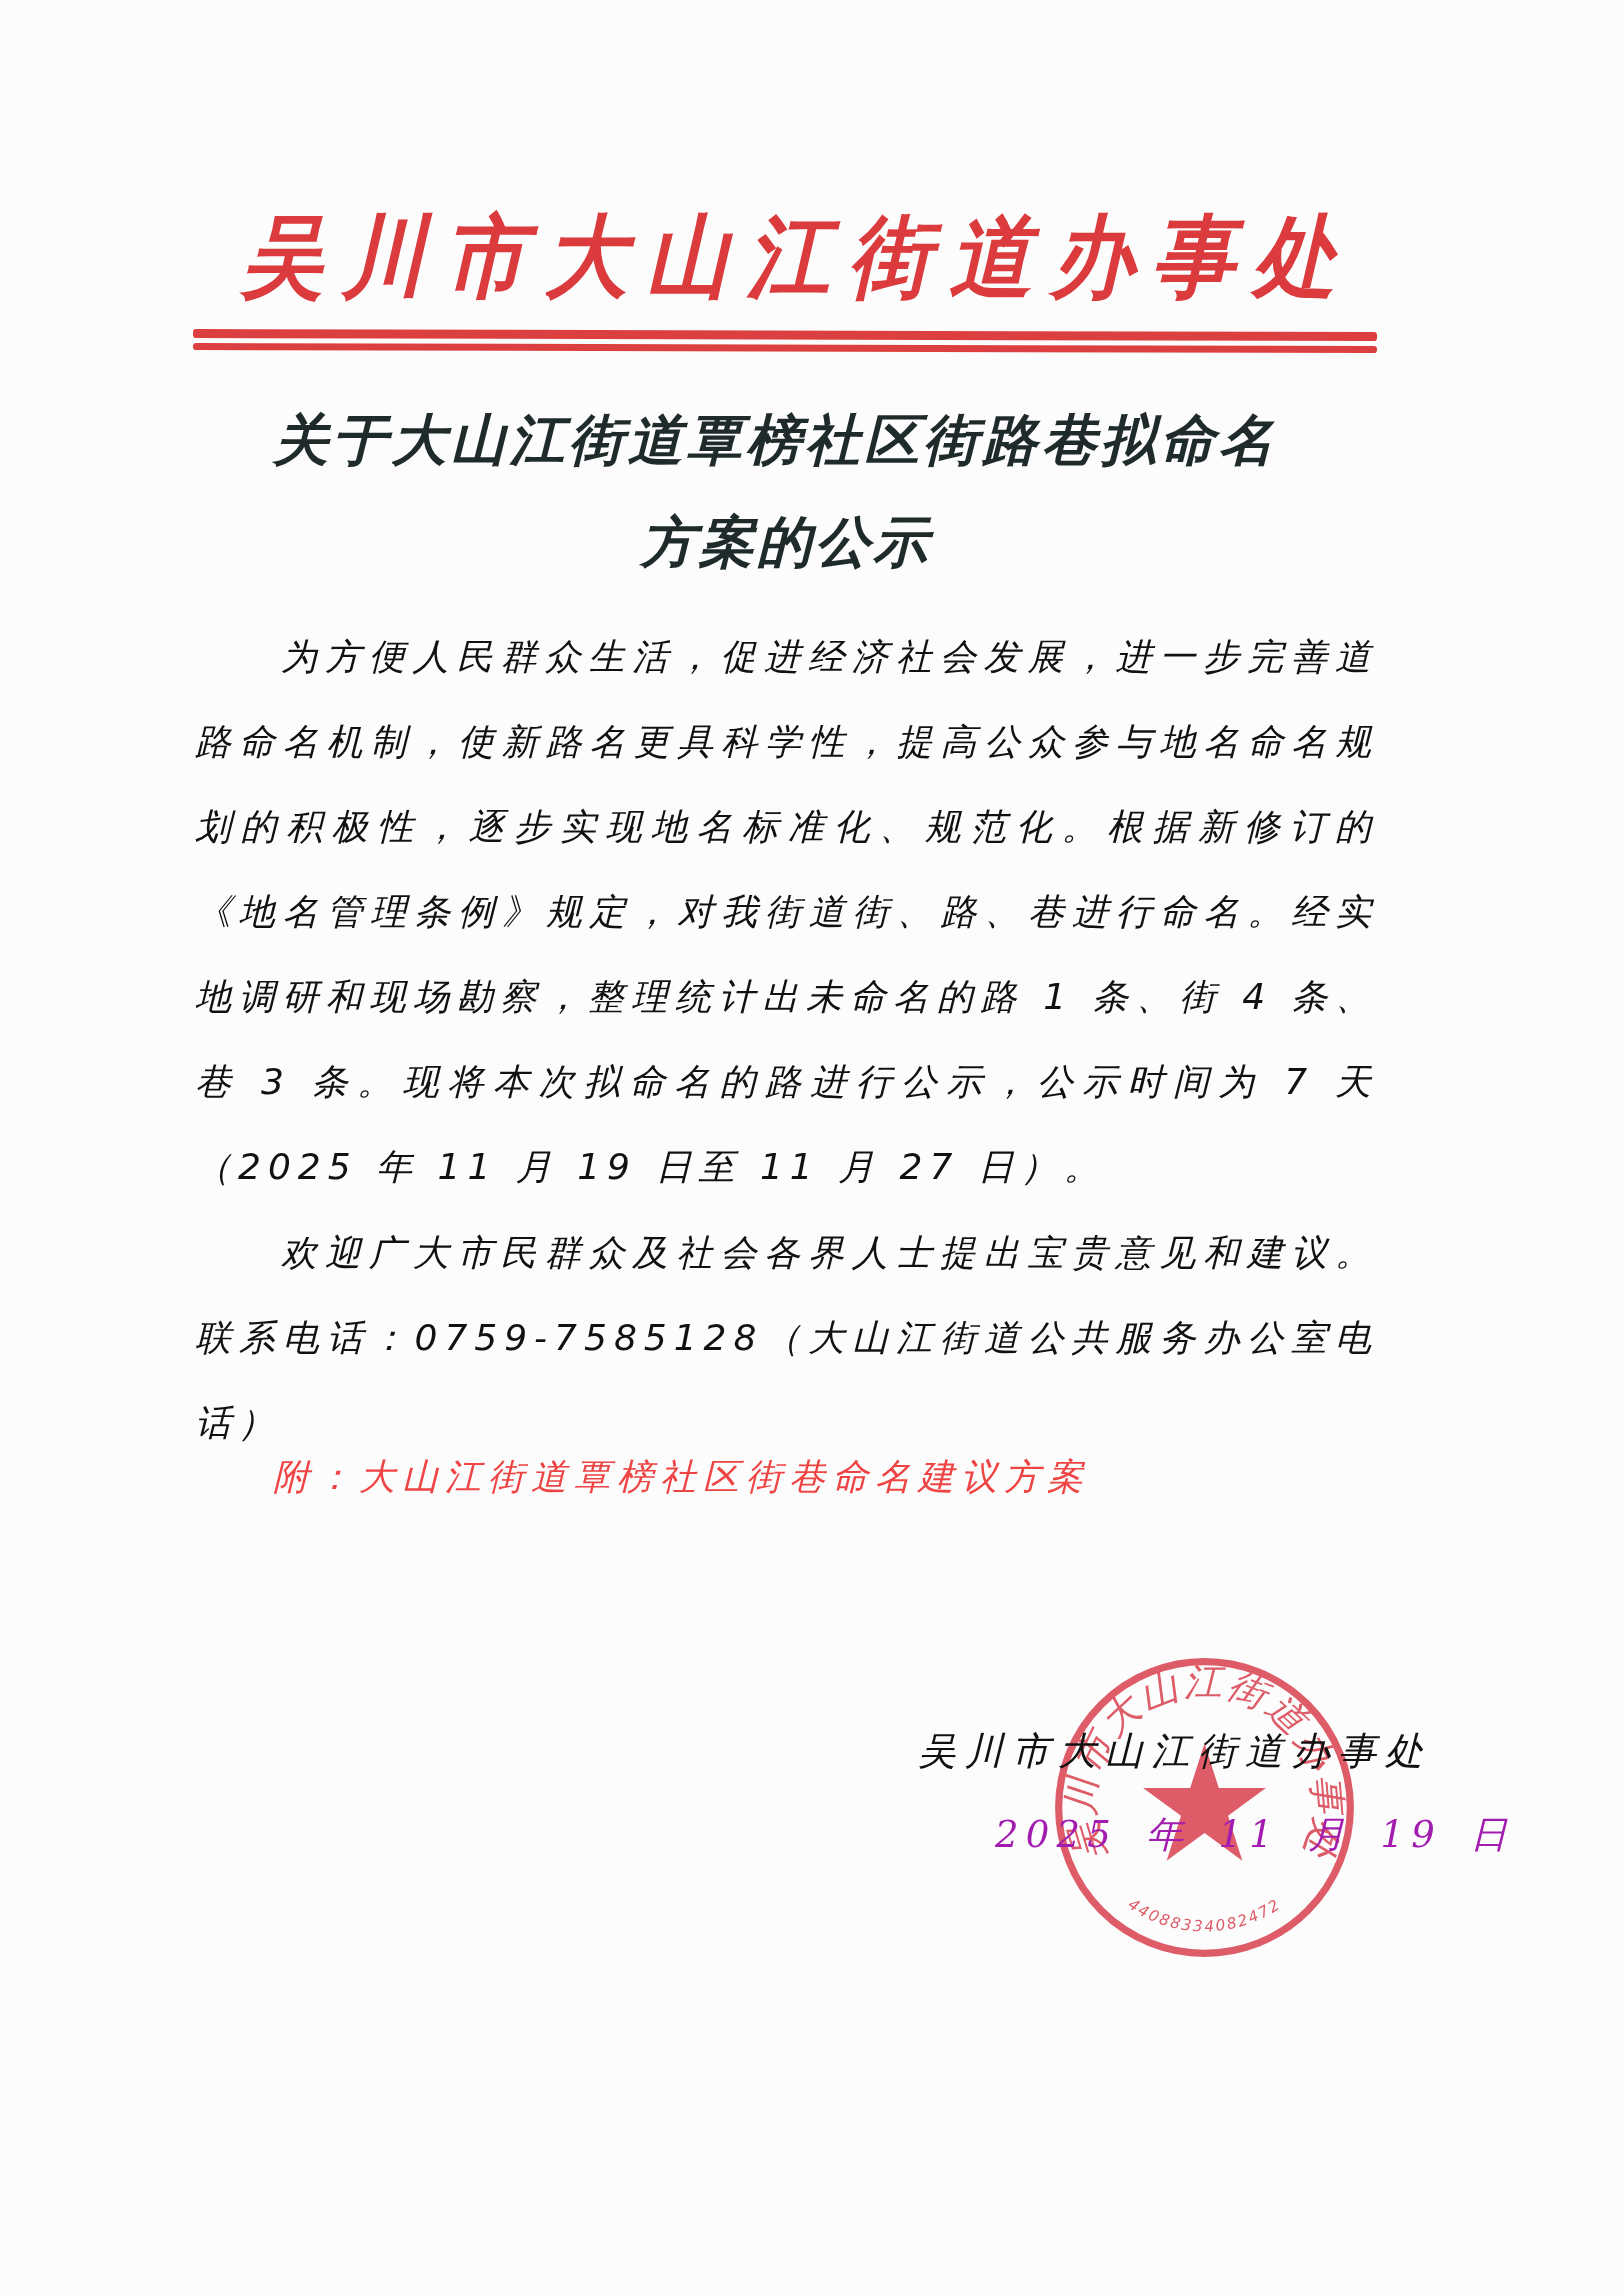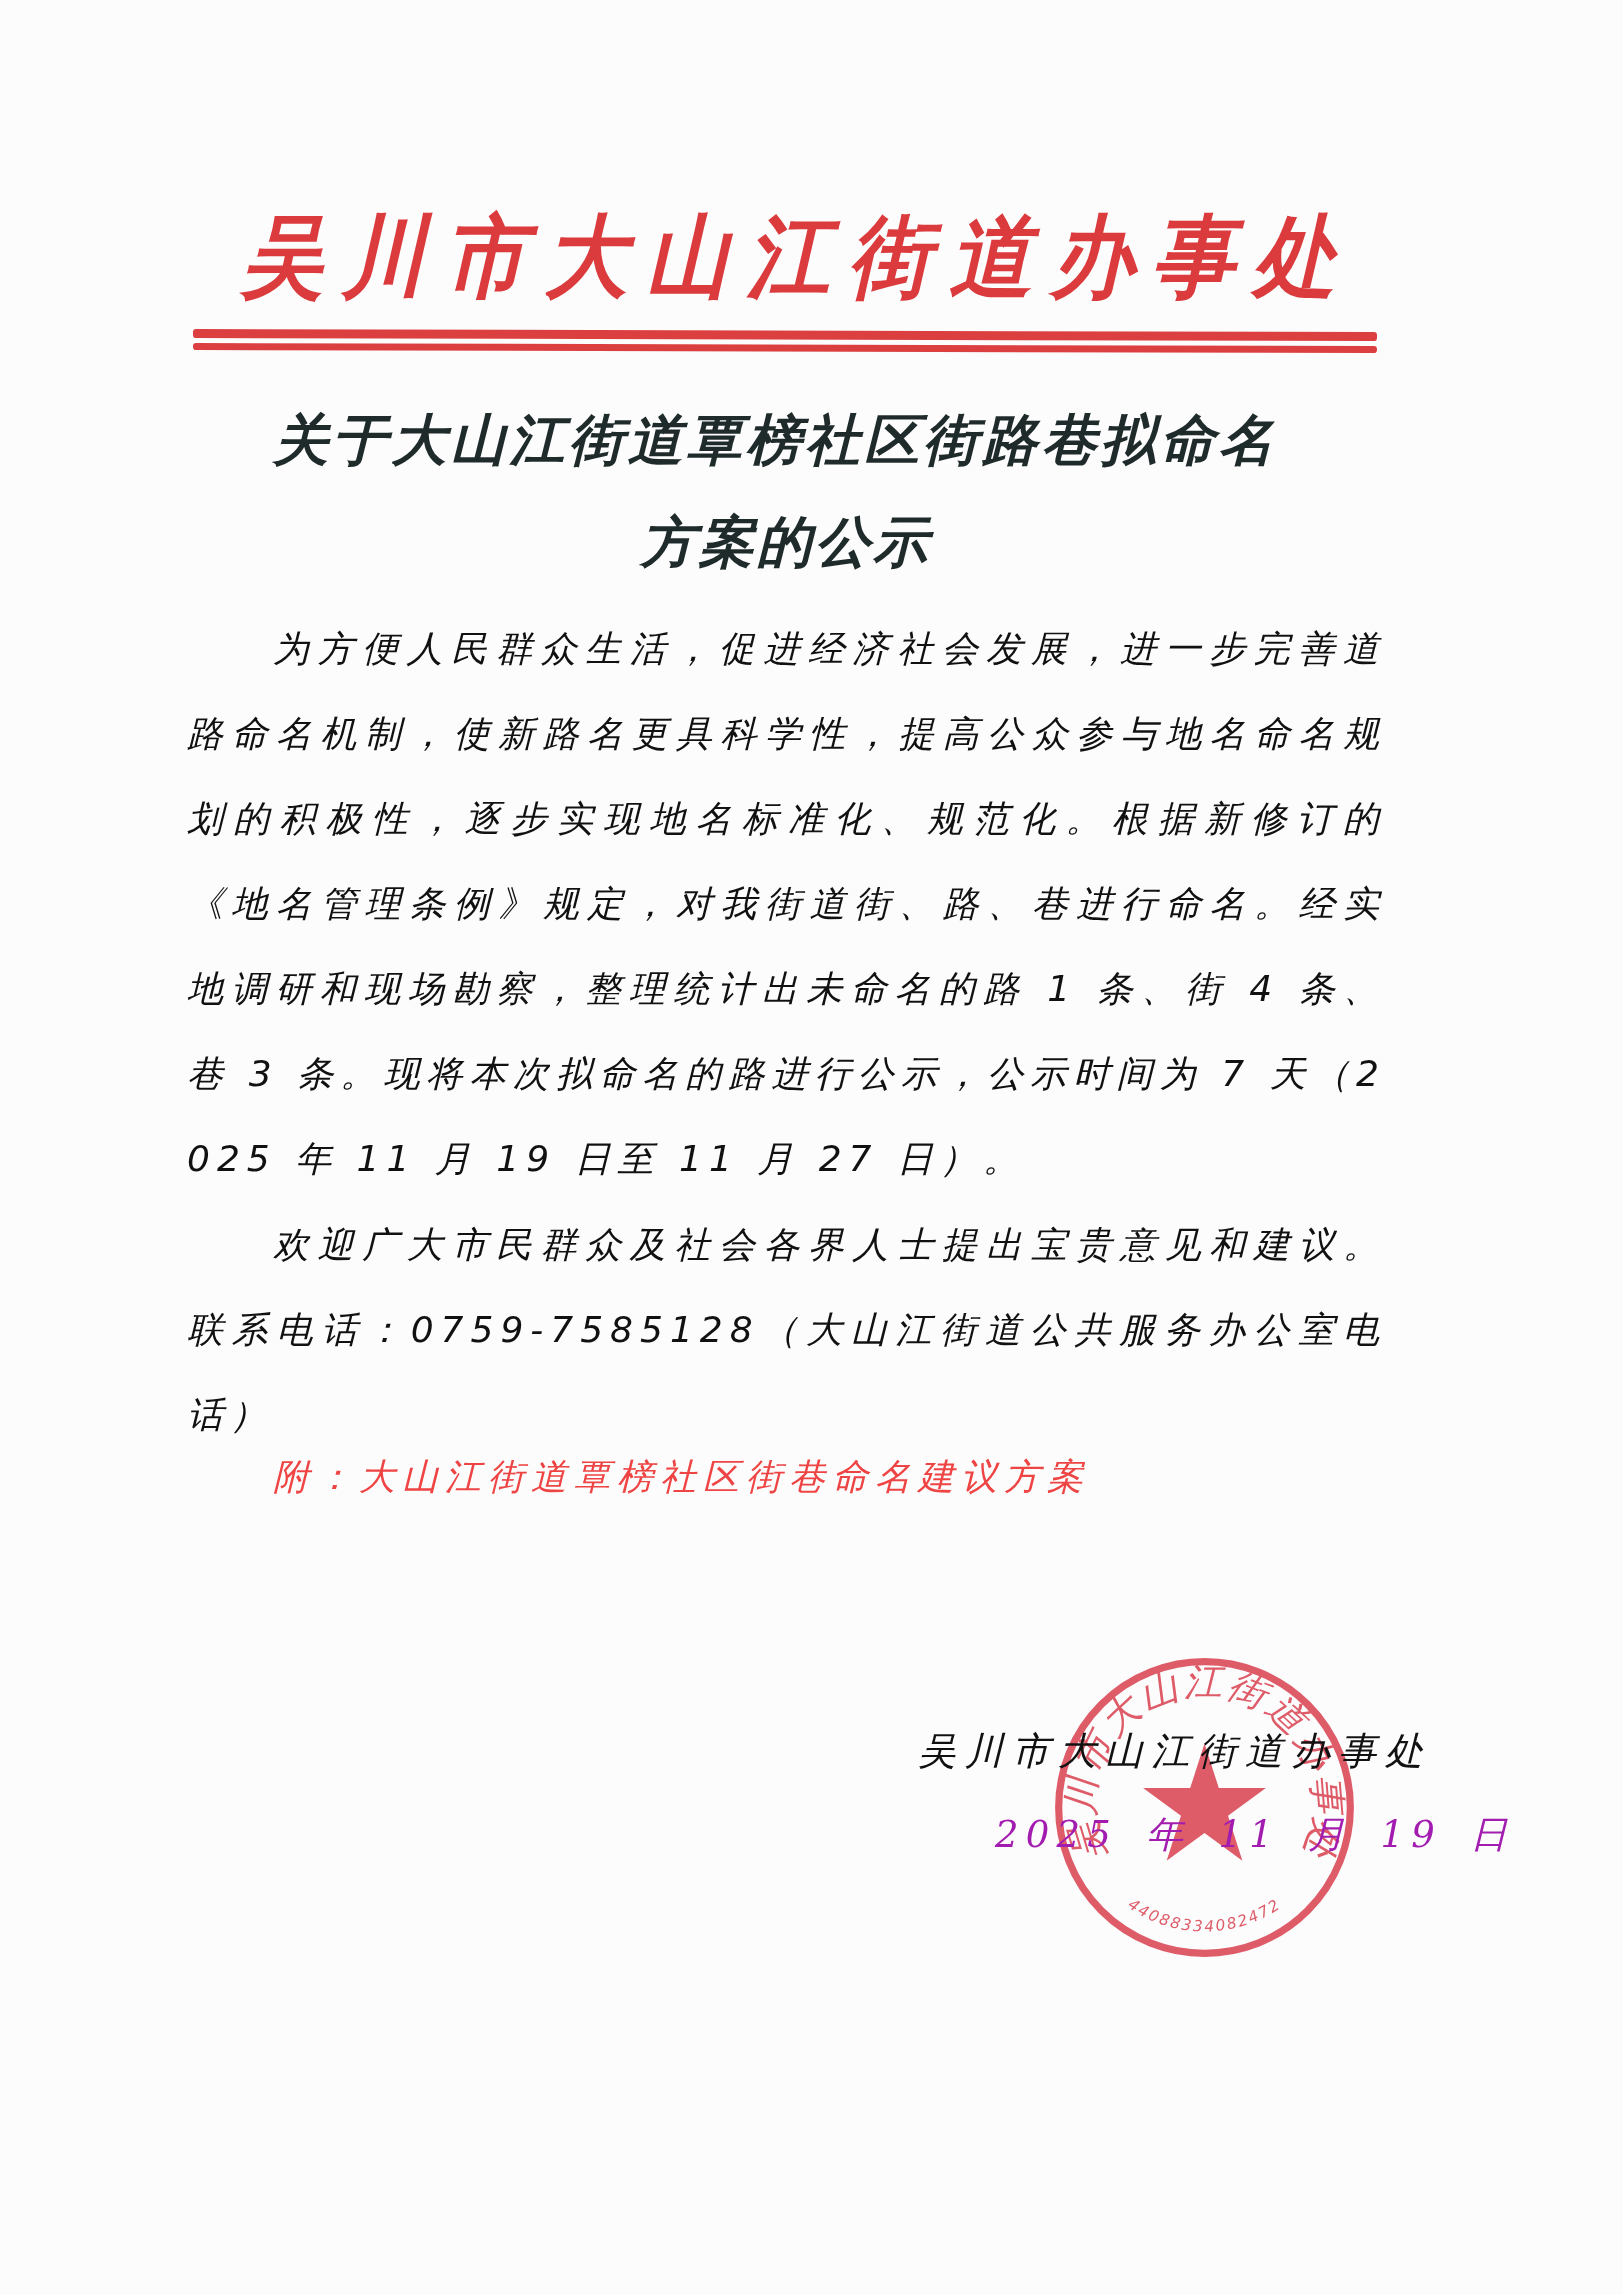--- a/index.html
+++ b/index.html
@@ -70,21 +70,21 @@
     width: 1199px;
     font-family: "DejaVu Sans", "Liberation Sans", sans-serif;
     font-size: 36px;
     line-height: 85px;
     letter-spacing: 7px;
     color: #111;
     text-align: justify;
     word-break: break-all;
   }
   .para {
-    margin: 0;
+    margin: 8px;
     text-indent: 86px;
   }
   .p1 { top: 606px; }
   .p2 { top: 1202px; }
   .attach {
     position: absolute;
     left: 273px;
     top: 1451px;
     font-family: "DejaVu Sans", "Liberation Sans", sans-serif;
     font-size: 36px;

